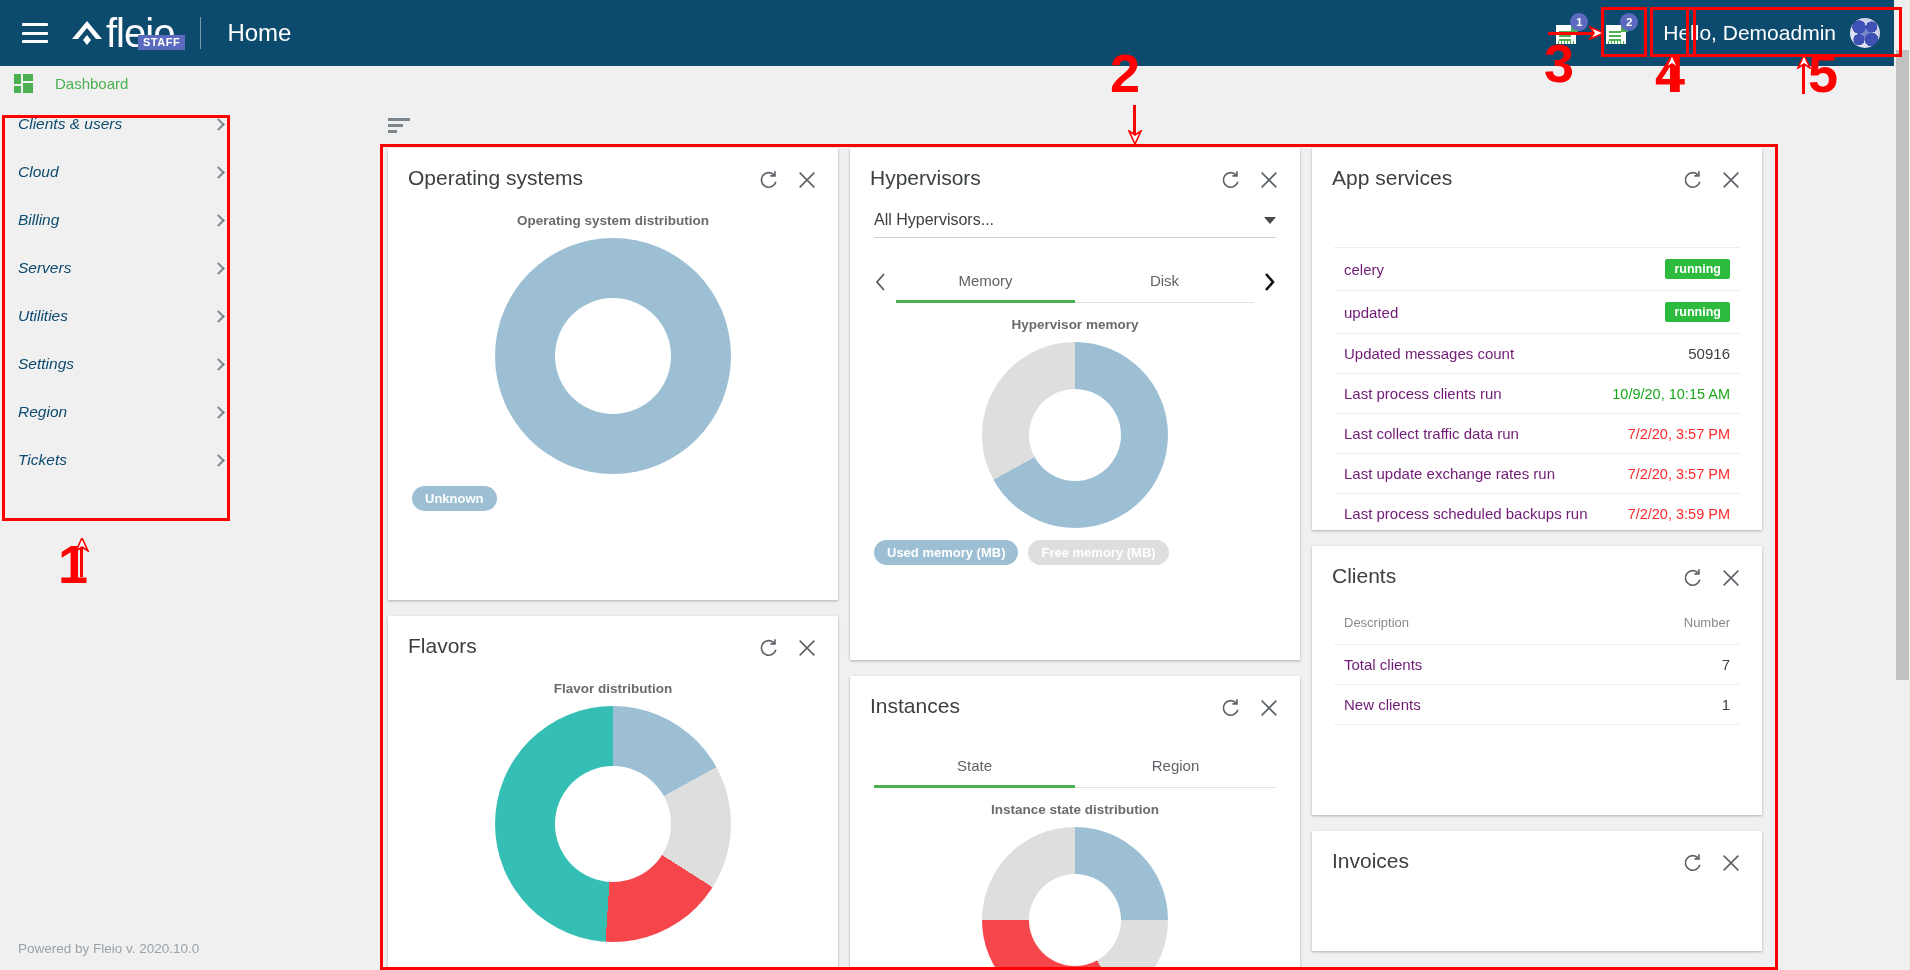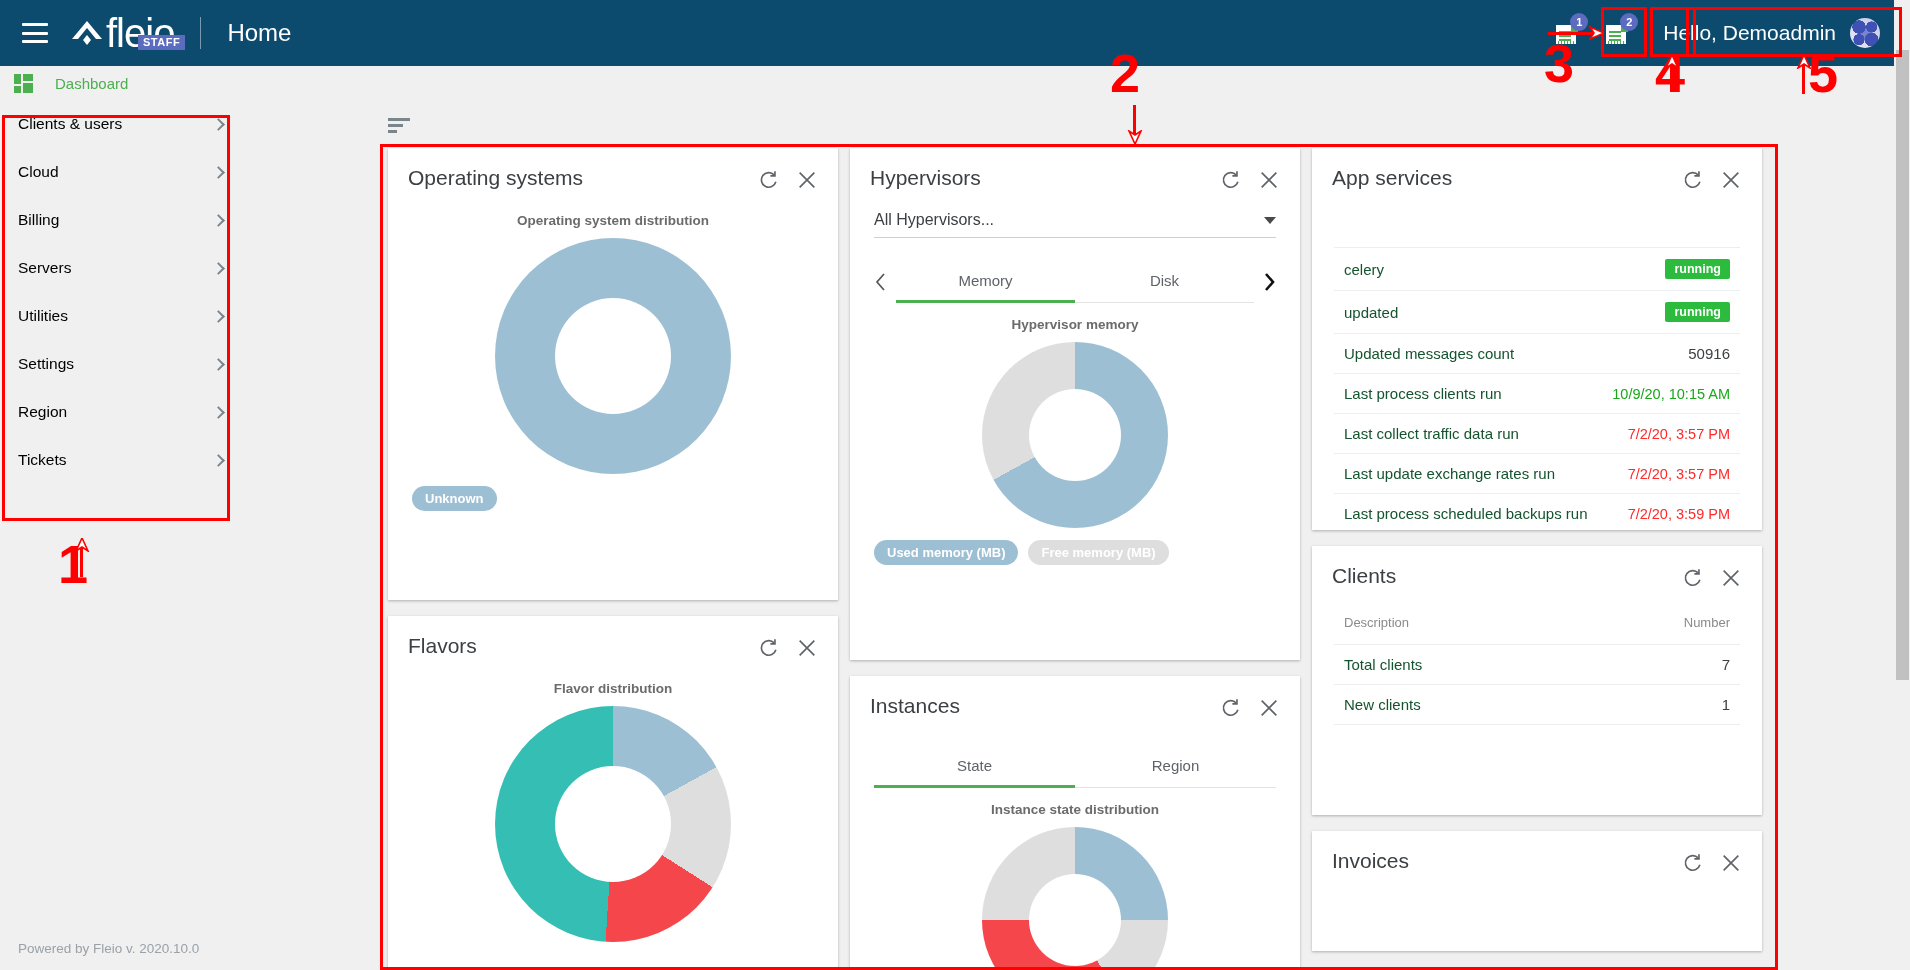--- a/index.html
+++ b/index.html
@@ -99,21 +99,21 @@
   .bc-text { color: #4caf50; font-size: 15px; }
 
   
   .sidebar {
     position: absolute; left: 0; top: 100px; width: 237px; bottom: 0;
     background: #f0f0f0; z-index: 4;
   }
   .side-item {
     height: 48px; display: flex; align-items: center;
     padding-left: 18px; padding-right: 14px; cursor: pointer;
-    color: #000000; font-size: 15.5px;
+    color: #0c4a6e; font-size: 15.5px; font-style: italic;
   }
   .side-chevron {
     margin-left: auto; width: 9px; height: 9px;
     border-top: 2px solid #7b868c; border-right: 2px solid #7b868c;
     transform: rotate(45deg);
   }
   .footer-txt {
     position: absolute; left: 18px; bottom: 14px;
     color: #9aa2a8; font-size: 13.5px;
   }
@@ -204,21 +204,21 @@
   
   .tbl { padding: 0 22px 10px 22px; margin-top: 26px; }
   .tbl-head { display: flex; padding: 0 10px 14px 10px; }
   .tbl-head span { font-size: 13px; color: #8a8a8a; }
   .tbl-head span.right { margin-left: auto; }
   .row {
     display: flex; align-items: center; justify-content: space-between;
     border-top: 1px solid #eceff1; padding: 11px 10px; min-height: 39px;
   }
   .row:last-child { border-bottom: 1px solid #eceff1; }
-  .row-label { font-size: 15px; color: #14532d; }
+  .row-label { font-size: 15px; color: #701a75; }
   .row-val { font-size: 15px; color: #3c4043; }
   .pill {
     background: #2cbb3d; color: #fff; font-size: 12.5px; font-weight: bold;
     padding: 3px 9px; border-radius: 2px;
   }
   .val-green { color: #1aa81a; font-size: 14.5px; }
   .val-red { color: #ff2a2a; font-size: 14.5px; }
 
   
   .scrollbar-track {

